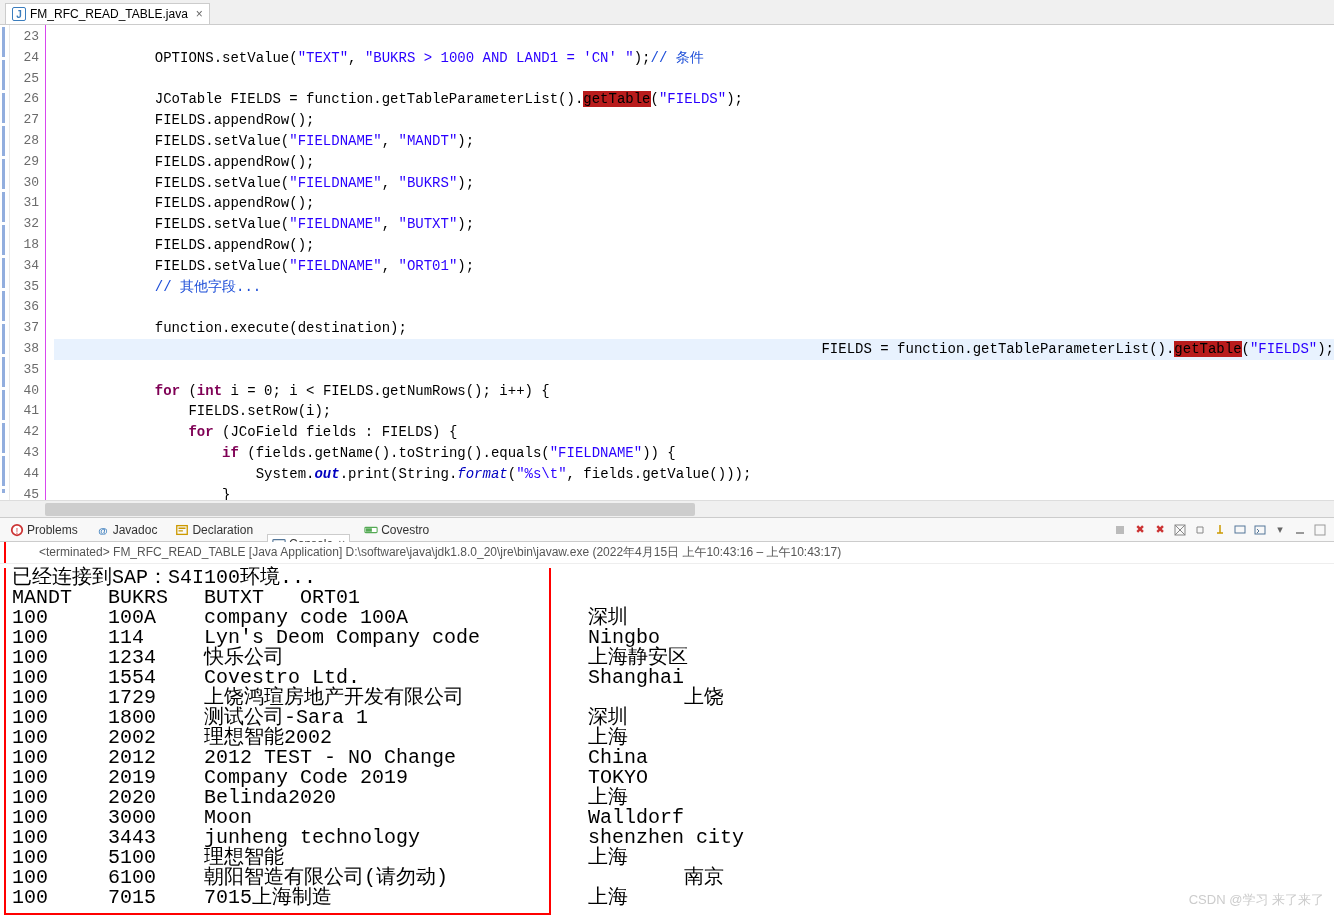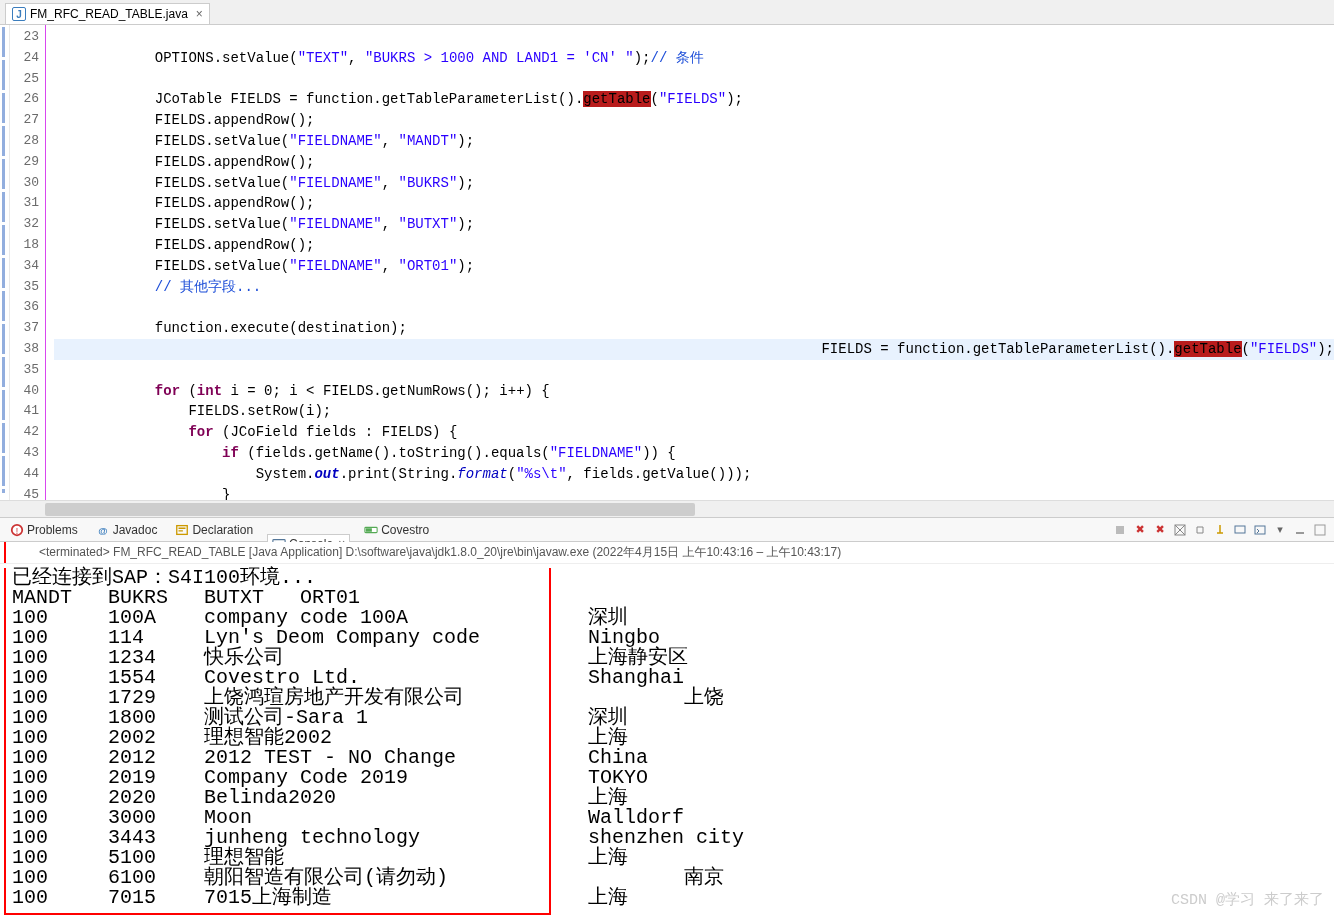--- a/index.html
+++ b/index.html
@@ -29,21 +29,21 @@
 .view-tab .vicon { width: 14px; height: 14px; }
 .view-tab .close-x { color: #666; margin-left: 2px; }
 .bottom-tabs .spacer { flex: 1; }
 .toolbar-icons { display: flex; gap: 4px; }
 .toolbar-icons .ticon { width: 16px; height: 16px; display: inline-flex; align-items: center; justify-content: center; font-size: 11px; color: #666; }
 .console-info { padding: 2px 6px; font-size: 12px; color: #555; border-bottom: 1px solid #eee; background: #fff; }
 .console-out { flex: 1; font-family: Consolas, "SimSun", "Courier New", monospace; font-size: 20px; line-height: 20px; padding: 0 6px 4px 6px; white-space: pre; background: #fff; position: relative; border: 2px solid red; border-top: none; margin: 4px 0 0 4px; width: 547px; }
 .console-wrap { flex: 1; display: flex; flex-direction: column; overflow: hidden; position: relative; }
 .console-info-line { position: relative; padding-left: 35px; }
 .red-left { position: absolute; left: 4px; top: 0; bottom: 0; width: 2px; background: red; }
-.watermark { position: absolute; right: 10px; bottom: 6px; color: #ccc; font-size: 15px; font-family: Liberation Mono, monospace; }
+.watermark { position: absolute; right: 10px; bottom: 6px; color: #ccc; font-size: 13px; font-family: Liberation Sans, sans-serif; }
 </style>
 </head>
 <body>
 
 <div class="tab-bar">
   <div class="file-tab">
     <span class="j-icon">J</span>
     <span>FM_RFC_READ_TABLE.java</span>
     <span class="close-x">×</span>
   </div>

